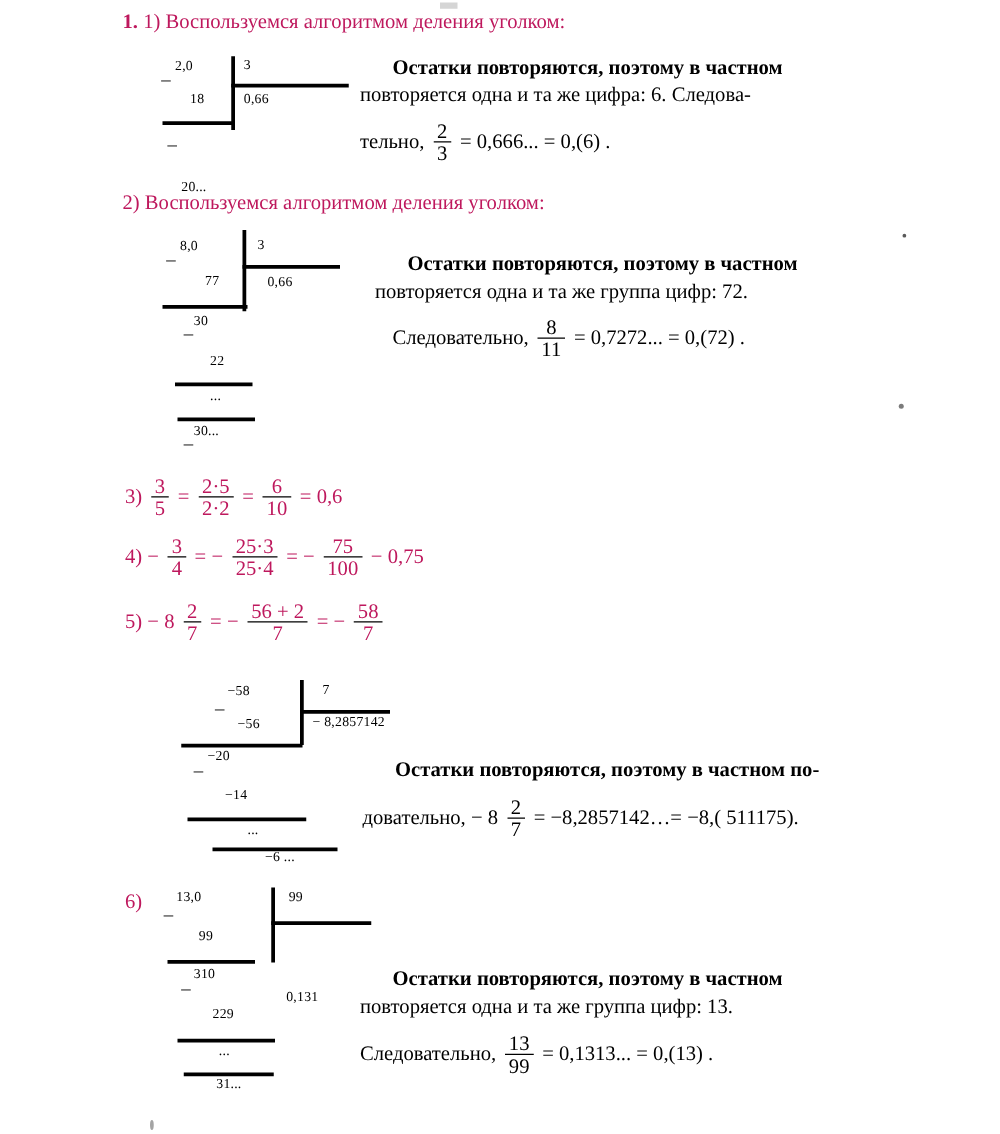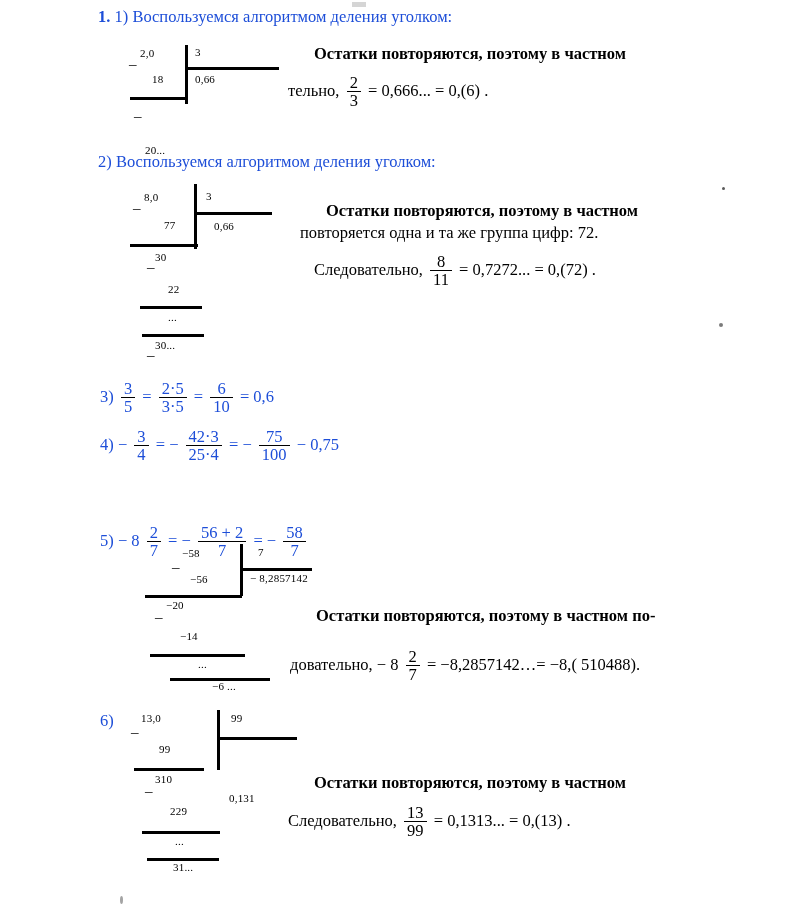--- a/index.html
+++ b/index.html
@@ -25,21 +25,21 @@
   }
 
   .abs { position: absolute; }
 
   
   .txt {
     font-family: "Liberation Serif", "DejaVu Serif", serif;
     font-size: 16.5px;
     line-height: 1.12;
     white-space: nowrap;
-    color: #1d4ed8;
+    color: #be185d;
   }
   .bold { font-weight: bold; }
   .para {
     font-family: "Liberation Serif", "DejaVu Serif", serif;
     font-size: 16.5px;
     line-height: 22px;
     color: #000;
     text-align: justify;
   }
   .para-line { white-space: nowrap; }
@@ -109,20 +109,21 @@
     <div class="hline" style="left:60px; top:27px; width:94px; height:2.5px;"></div>
     <span class="cell num" style="left:70px; top:33px;">0,66</span>
     <span class="cell num" style="left:27px; top:33px;">18</span>
     <div class="hline" style="left:5px; top:57px; width:58px; height:2.5px;"></div>
     <span class="minus-mark" style="left:9px; top:63px;">_</span>
     <span class="cell num" style="left:20px; top:60px;margin-top:44px;">20...</span>
   </div>
 
   <div class="abs para" style="left:288px; top:43px; width:440px;">
     <div class="para-line indent">Остатки повторяются, поэтому в частном</div>
+    <div class="para-line">повторяется одна и та же цифра: 6. Следова-</div>
     <div class="para-line" style="margin-top:9px;">
       <span>тельно,</span>
       <span class="frac">
         <span class="num">2</span>
         <span class="den">3</span>
       </span>
       <span>= 0,666... = 0,(6) .</span>
     </div>
   </div>
 
@@ -165,55 +166,55 @@
 
   <div class="abs txt" style="left:100px; top:380px;">
     <span>3)</span>
     <span class="frac">
       <span class="num">3</span>
       <span class="den">5</span>
     </span>
     <span>=</span>
     <span class="frac">
       <span class="num">2·5</span>
-      <span class="den">3·5</span>
+      <span class="den">2·2</span>
     </span>
     <span>=</span>
     <span class="frac">
       <span class="num">6</span>
       <span class="den">10</span>
     </span>
     <span>=</span>
     <span>0,6</span>
   </div>
 
   <div class="abs txt" style="left:100px; top:428px;">
     <span>4)</span>
     <span>−</span>
     <span class="frac">
       <span class="num">3</span>
       <span class="den">4</span>
     </span>
     <span>=</span>
     <span>−</span>
     <span class="frac">
-      <span class="num">42·3</span>
+      <span class="num">25·3</span>
       <span class="den">25·4</span>
     </span>
     <span>=</span>
     <span>−</span>
     <span class="frac">
       <span class="num">75</span>
       <span class="den">100</span>
     </span>
     <span>−</span>
     <span>0,75</span>
   </div>
 
-  <div class="abs txt" style="left:100px; top:480px;margin-top:44px;">
+  <div class="abs txt" style="left:100px; top:480px;">
     <span>5)</span>
     <span>− 8</span>
     <span class="frac">
       <span class="num">2</span>
       <span class="den">7</span>
     </span>
     <span>=</span>
     <span>−</span>
     <span class="frac">
       <span class="num">56 + 2</span>
@@ -240,28 +241,28 @@
     <span class="cell num" style="left:16px; top:57px;">−20</span>
     <span class="cell num" style="left:30px; top:88px;">−14</span>
     <div class="hline" style="left:0px; top:112px; width:95px; height:3px;"></div>
     <span class="cell num dots" style="left:48px; top:116px;">...</span>
     <div class="hline" style="left:20px; top:136px; width:100px; height:2.5px;"></div>
     <span class="cell num" style="left:62px; top:138px;">−6 ...</span>
   </div>
 
   <div class="abs para" style="left:290px; top:605px; width:470px;">
     <div class="para-line indent">Остатки повторяются, поэтому в частном по-</div>
-    <div class="para-line" style="margin-top:21px;">
+    <div class="para-line" style="margin-top:10px;">
       <span>довательно,</span>
       <span>− 8</span>
       <span class="frac">
         <span class="num">2</span>
         <span class="den">7</span>
       </span>
-      <span>= −8,2857142…= −8,( 510488).</span>
+      <span>= −8,2857142…= −8,( 511175).</span>
     </div>
   </div>
 
   <div class="abs txt" style="left:100px; top:712px;">6)</div>
 
   <div class="division" style="left:125px; top:708px; width:260px; height:185px;">
     <span class="minus-mark" style="left:6px; top:11px;">_</span>
     <span class="cell num" style="left:16px; top:4px;">13,0</span>
     <div class="vline" style="left:92px; top:2px; width:2.5px; height:60px;"></div>
     <span class="cell num" style="left:106px; top:4px;">99</span>
@@ -273,20 +274,21 @@
     <span class="cell num" style="left:30px; top:65px;">310</span>
     <span class="cell num" style="left:45px; top:97px;">229</span>
     <div class="hline" style="left:17px; top:123px; width:78px; height:3px;"></div>
     <span class="cell num dots" style="left:50px; top:127px;">...</span>
     <div class="hline" style="left:22px; top:150px; width:72px; height:2.5px;"></div>
     <span class="cell num" style="left:48px; top:153px;">31...</span>
   </div>
 
   <div class="abs para" style="left:288px; top:772px; width:450px;">
     <div class="para-line indent">Остатки повторяются, поэтому в частном</div>
+    <div class="para-line">повторяется одна и та же группа цифр: 13.</div>
     <div class="para-line" style="margin-top:10px;">
       <span>Следовательно,</span>
       <span class="frac">
         <span class="num">13</span>
         <span class="den">99</span>
       </span>
       <span>= 0,1313... = 0,(13) .</span>
     </div>
   </div>
 

